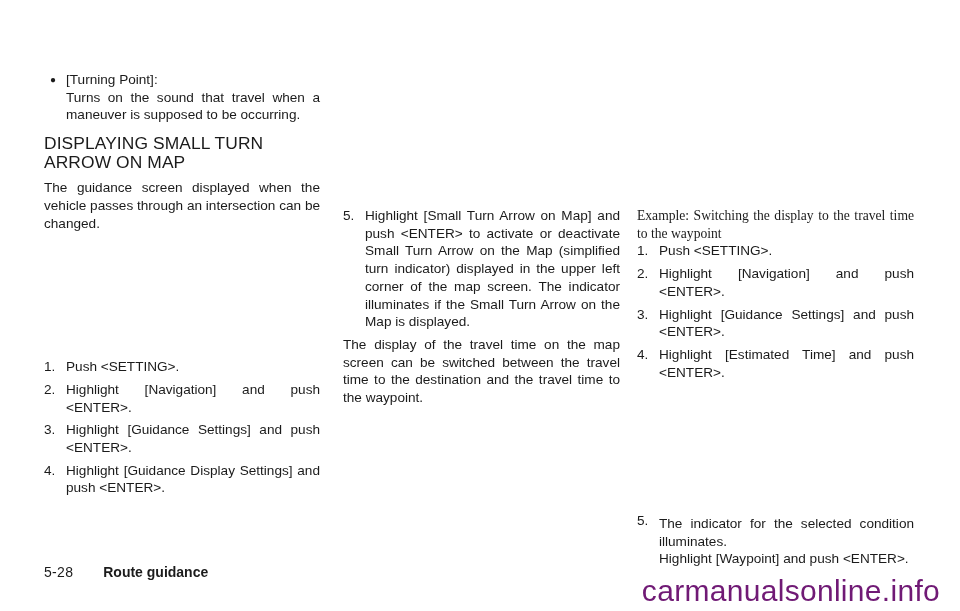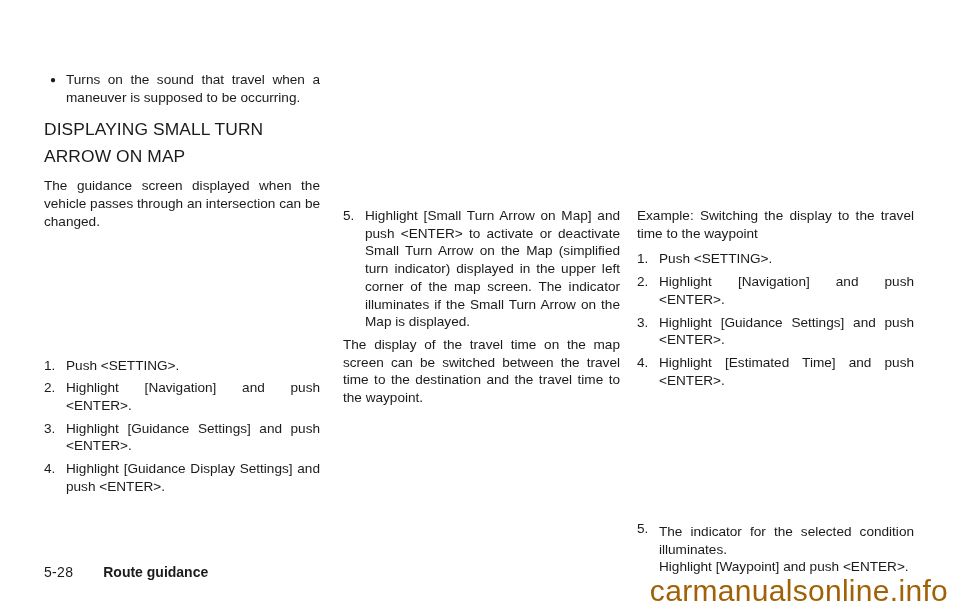--- a/index.html
+++ b/index.html
@@ -16,63 +16,64 @@
   .col { position:absolute; width:277px; }
   #col-left   { left:44px;  top:71px;  width:276px; }
   #col-middle { left:343px; top:207px; }
   #col-right  { left:637px; top:207px; }
 
   .body, .step, .bullet-body { font-size:13.6px; line-height:17.7px; }
   .just { text-align:justify; }
 
   .heading {
     font-size:17.4px;
-    line-height:27px;
+    line-height:19px;
     font-weight:400;
     margin:10px 0 7px 0;
     letter-spacing:0.1px;
   }
 
   .bullet-row { display:flex; }
   .bullet { flex:0 0 22px; width:22px; font-size:10px; line-height:17.7px; padding-left:6px; }
 
   .steps { list-style:none; }
   .step { display:flex; margin-bottom:5px; }
   .step .num { flex:0 0 22px; width:22px; }
   .step .step-body { flex:1; }
   .step .sub { margin-top:2.5px; }
   .steps b, .body b { font-weight:normal; }
 
   .gap-figure-left  { height:126px; }
   .gap-figure-right { height:126px; }
-  .intro-example { margin-bottom:8px; }
+  .intro-example { margin-bottom:0;font-family:Liberation Serif, serif; }
 
   .footer {
     position:absolute; left:44px; top:564px;
     font-size:14px; line-height:17px;
   }
   .footer .pagenum { letter-spacing:0.3px;margin-top:23px; }
   .footer .section-name { font-weight:bold; margin-left:30px; }
 
   .watermark {
-    position:absolute; right:12px; top:576px;
+    position:absolute; right:20px; top:576px;
     font-size:30px; line-height:30px;
-    color:#a16207; letter-spacing:0.3px;
+    color:#701a75; letter-spacing:0.3px;
     font-weight:400;
   }
 </style>
 </head>
 <body>
 
 <div class="page">
 
   <section class="col" id="col-left">
     <div class="bullet-row">
       <span class="bullet">●</span>
       <div class="bullet-body">
+        <div>[Turning Point]:</div>
         <div class="just">Turns on the sound that travel when a maneuver is supposed to be occurring.</div>
       </div>
     </div>
     <h2 class="heading">DISPLAYING SMALL TURN ARROW ON MAP</h2>
     <p class="body just">The guidance screen displayed when the vehicle passes through an intersection can be changed.</p>
     <div class="gap-figure-left"></div>
     <ol class="steps">
         <li class="step">
           <span class="num">1.</span>
           <div class="step-body">

